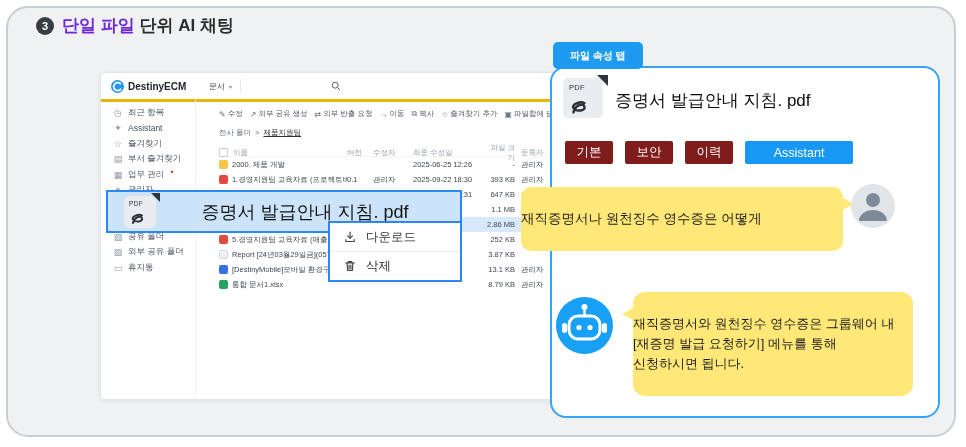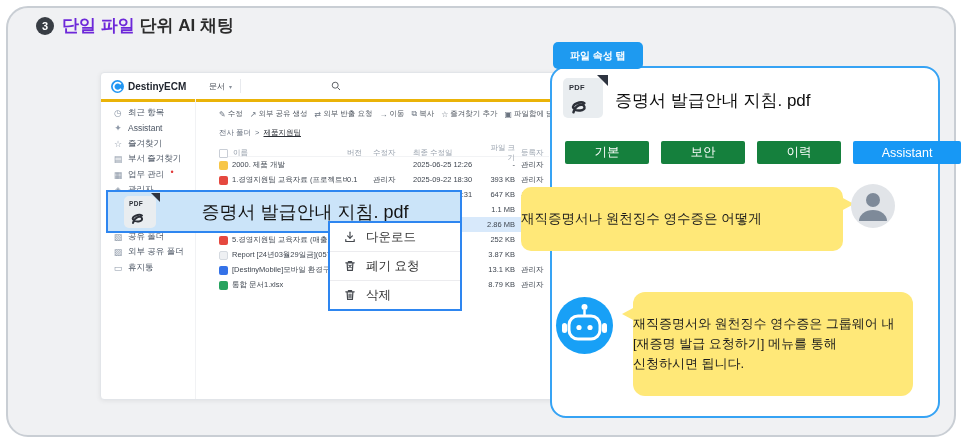--- a/index.html
+++ b/index.html
@@ -40,31 +40,31 @@
   .tb-icon{font-size:8px;color:#6b7480;}
   .crumbs{position:absolute;left:23px;top:29px;font-size:7.5px;color:#6a7380;display:flex;gap:4px;}
   .crumb-current{color:#2b2f36;font-weight:normal;text-decoration:underline;}
   .table{position:absolute;left:23px;top:44px;width:330px;font-size:7.5px;}
   .trow{display:grid;grid-template-columns:128px 26px 40px 74px 34px 28px;align-items:center;}
   .thead{height:13px;color:#98a1ad;border-bottom:1px solid #f2f3f5;}
   .thead .cell-name{gap:5px;}
   .checkbox{width:7px;height:7px;border:1px solid #c9ced6;border-radius:1px;background:#fff;flex:none;}
   .drow{height:15px;color:#3f4650;}
   .drow.selected{background:#d8e9fb;}
-  .cell-name{display:flex;align-items:flex-end;gap:4px;overflow:hidden;white-space:nowrap;}
+  .cell-name{display:flex;align-items:flex-start;gap:4px;overflow:hidden;white-space:nowrap;}
   .ficon{width:9px;height:9px;border-radius:2px;flex:none;}
   .ficon.folder{background:#f7c648;} .ficon.pdf{background:#e5483f;}
   .ficon.log{background:#eef0f3;border:1px solid #d5dae0;box-sizing:border-box;}
   .ficon.docx{background:#3472e8;} .ficon.xlsx{background:#27a35f;}
   .cell-size{text-align:right;padding-right:6px;}
   
   .callout{position:absolute;left:106px;top:190px;width:356px;height:43px;background:#cbe4f9;
            border:2px solid #2e86f0;z-index:3;display:flex;align-items:center;box-sizing:border-box;}
   .pdficon{position:relative;background:#e9edf0;border-radius:5px;flex:none;}
-  .pdficon .pdf-label{position:absolute;font-weight:bold;color:#2c3038;letter-spacing:.3px;}
+  .pdficon .pdf-label{position:absolute;font-weight:normal;color:#2c3038;letter-spacing:.3px;}
   .fold{position:absolute;width:0;height:0;border-top:9px solid #2e3440;border-left:9px solid transparent;}
   .pdficon.small{width:32px;height:32px;margin-left:16px;}
   .pdficon.small .pdf-label{top:4px;left:5px;font-size:6.5px;}
   .pdficon.small .fold{top:-3px;right:-4px;}
   .pdficon.big{width:40px;height:40px;}
   .pdficon.big .pdf-label{top:5px;left:6px;font-size:7.5px;}
   .pdficon.big .fold{top:-3px;right:-5px;border-top-width:11px;border-left-width:11px;}
   .pdf-squiggle{position:absolute;left:4px;bottom:2px;}
   .callout-label{flex:1;text-align:center;font-size:18px;color:#131313;margin-right:6px;white-space:nowrap;}
   
@@ -79,21 +79,21 @@
                stroke-linecap:round;stroke-linejoin:round;}
   
   .panel{position:absolute;left:550px;top:66px;width:390px;height:352px;background:#fff;
          border:2.5px solid #36a3f4;border-radius:16px;z-index:2;box-sizing:border-box;}
   .tag{position:absolute;left:553px;top:42px;height:27px;padding:0 17px;background:#1e9af0;
        color:#fff;font-weight:bold;font-size:10px;border-radius:5px;display:flex;
        align-items:center;z-index:4;}
   .pfile-title{position:absolute;left:615px;top:89px;font-size:17px;color:#0e0e0e;z-index:3;white-space:nowrap;}
   .panel-pdficon{position:absolute;left:563px;top:78px;z-index:3;}
   .tabs{position:absolute;left:565px;top:141px;display:flex;gap:12px;z-index:3;}
-  .tab{width:84px;height:23px;background:#15803d;color:#fff;font-size:12.5px;border-radius:2px;
+  .tab{width:48px;height:23px;background:#7f1d1d;color:#fff;font-size:12.5px;border-radius:2px;
        display:flex;align-items:center;justify-content:center;}
   .tab.active{background:#1798f5;width:108px;}
   
   .bubble{position:absolute;background:#ffe878;z-index:3;display:flex;flex-direction:column;
           justify-content:center;align-items:flex-start;color:#1c1c1c;font-size:13.5px;line-height:20px;
           text-align:center;box-sizing:border-box;}
   .u-bubble{left:521px;top:187px;width:322px;height:64px;border-radius:10px;}
   .b-bubble{left:633px;top:292px;width:280px;height:104px;border-radius:12px;font-size:13px;}
   .tail{position:absolute;width:0;height:0;z-index:3;}
   .u-tail{left:841px;top:197px;border-left:13px solid #ffe878;border-top:7px solid transparent;
@@ -367,27 +367,20 @@
       <div class="menu-item">
         <span class="menu-ic"><svg viewBox="0 0 14 14">
             <path d="M7 2.2v6"></path>
             <path d="M4.6 5.8L7 8.2 9.4 5.8"></path>
             <path d="M2.8 9.5v2h8.4v-2"></path>
           </svg></span>
         <span>다운로드</span>
       </div>
       <div class="menu-item">
         <span class="menu-ic"><svg viewBox="0 0 14 14">
-            <path d="M2.8 3.8h8.4M5.4 3.8V2.6h3.2v1.2M4.1 3.8l.5 7.6h4.8l.5-7.6"></path>
-            <path d="M5.8 6.2l2.4 2.4M8.2 6.2L5.8 8.6"></path>
-          </svg></span>
-        <span>폐기 요청</span>
-      </div>
-      <div class="menu-item">
-        <span class="menu-ic"><svg viewBox="0 0 14 14">
             <path d="M2.8 3.8h8.4M5.4 3.8V2.6h3.2v1.2M4.1 3.8l.5 7.6h4.8l.5-7.6M6.1 6v3.6M7.9 6v3.6"></path>
           </svg></span>
         <span>삭제</span>
       </div>
     </div>
 
   <div class="panel"></div>
   <div class="tag">파일 속성 탭</div>
 
   <div class="pdficon big panel-pdficon">

